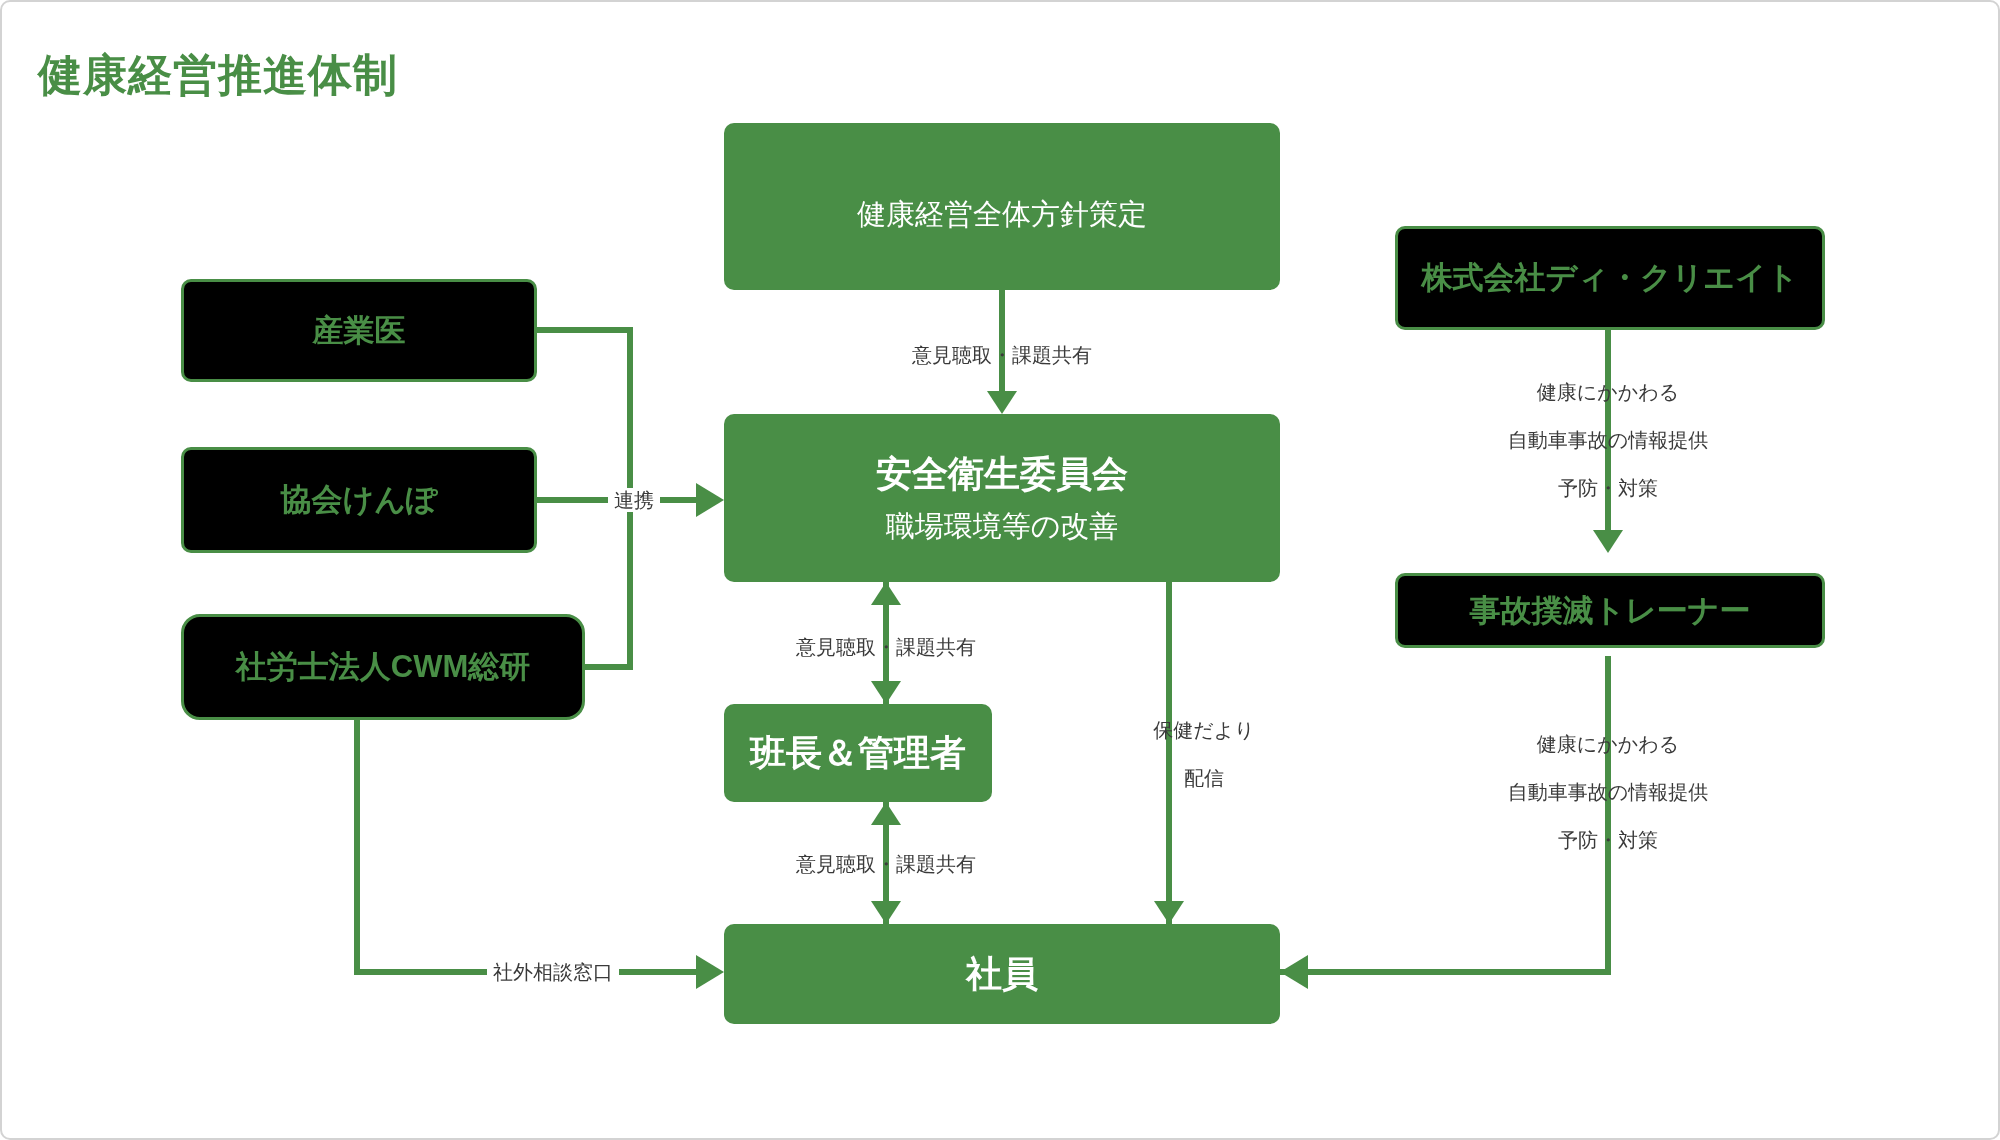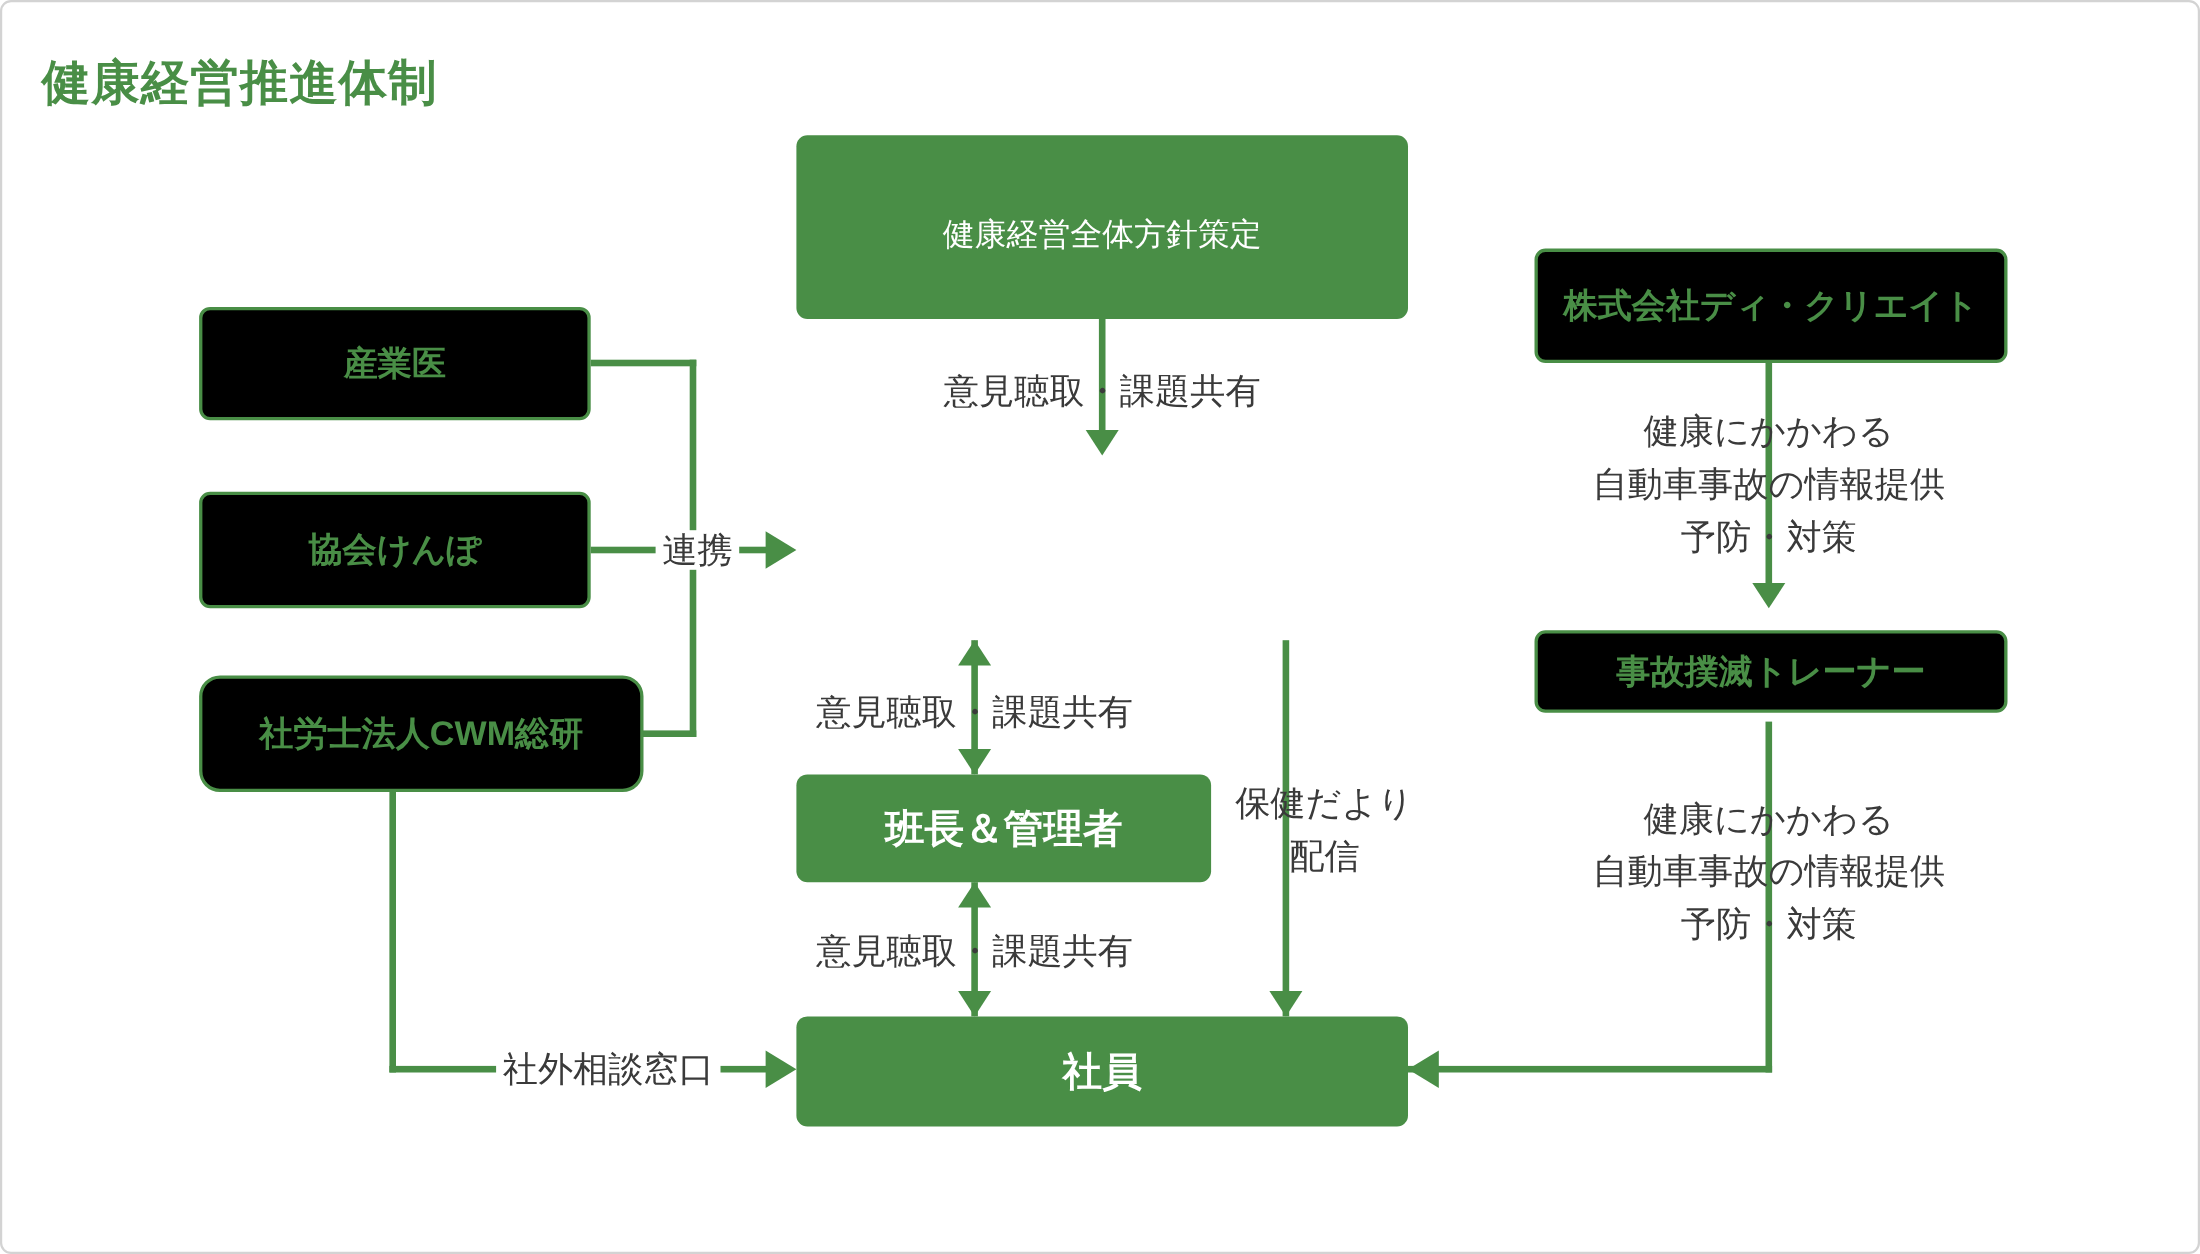--- a/index.html
+++ b/index.html
@@ -28,21 +28,21 @@
   .box.outlined .t{font-size:31px;}
   .vline,.hline{position:absolute;background:var(--green);}
   .vline{width:6px;}
   .hline{height:6px;}
   .arr{position:absolute;width:0;height:0;}
   .arr.down{border-left:15px solid transparent;border-right:15px solid transparent;border-top:23px solid var(--green);}
   .arr.up{border-left:15px solid transparent;border-right:15px solid transparent;border-bottom:23px solid var(--green);}
   .arr.right{border-top:17px solid transparent;border-bottom:17px solid transparent;border-left:28px solid var(--green);}
   .arr.left{border-top:17px solid transparent;border-bottom:17px solid transparent;border-right:28px solid var(--green);}
   .lbl{
-    position:absolute;transform:translate(-50%,-50%);font-size:32px;
+    position:absolute;transform:translate(-50%,-50%);font-size:20px;
     color:var(--label);white-space:nowrap;text-align:center;line-height:1.0;
   }
   .lbl.bg{background:#fff;padding:2px 6px;}
   .lbl.multi{line-height:48px;}
 </style>
 </head>
 <body>
 
 <div class="canvas">
 
@@ -99,22 +99,26 @@
   <div class="lbl multi" style="left:1606px;top:790px;">
     <div>健康にかかわる</div>
     <div>自動車事故の情報提供</div>
     <div>予防・対策</div>
   </div>
 
   <div class="box filled" style="left:722px;top:121px;width:556px;height:167px;">
     <div class="s">健康経営全体方針策定</div>
   </div>
 
+  <div class="box filled" style="left:722px;top:412px;width:556px;height:168px;">
+    <div class="t">安全衛生委員会</div>
+    <div class="s">職場環境等の改善</div>
+  </div>
 
-  <div class="box filled" style="left:722px;top:702px;width:377px;height:98px;">
+  <div class="box filled" style="left:722px;top:702px;width:268px;height:98px;">
     <div class="t">班長＆管理者</div>
   </div>
 
   <div class="box filled" style="left:722px;top:922px;width:556px;height:100px;">
     <div class="t">社員</div>
   </div>
 
   <div class="box outlined" style="left:179px;top:277px;width:356px;height:103px;">
     <div class="t">産業医</div>
   </div>

